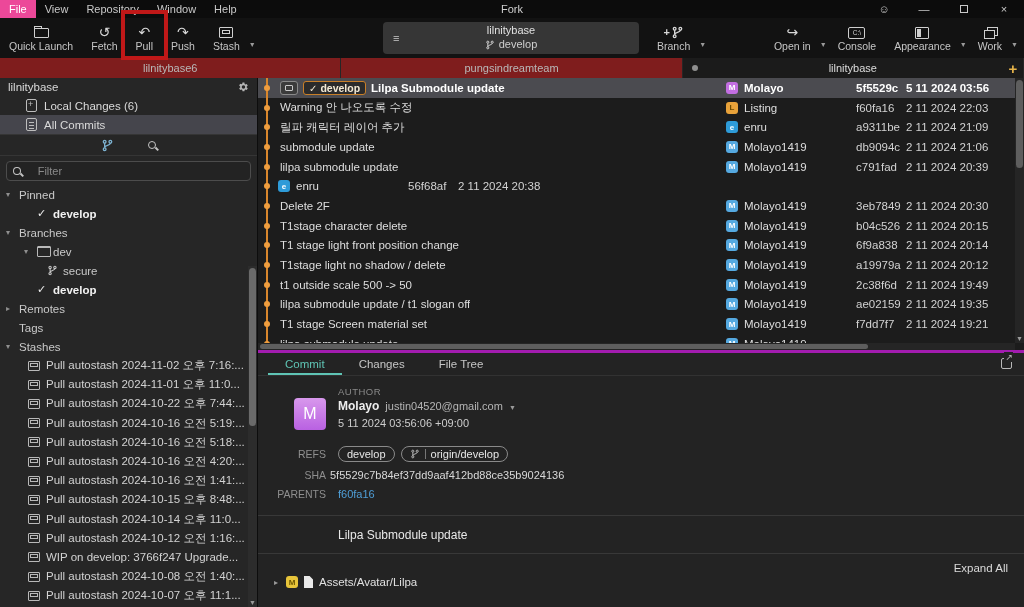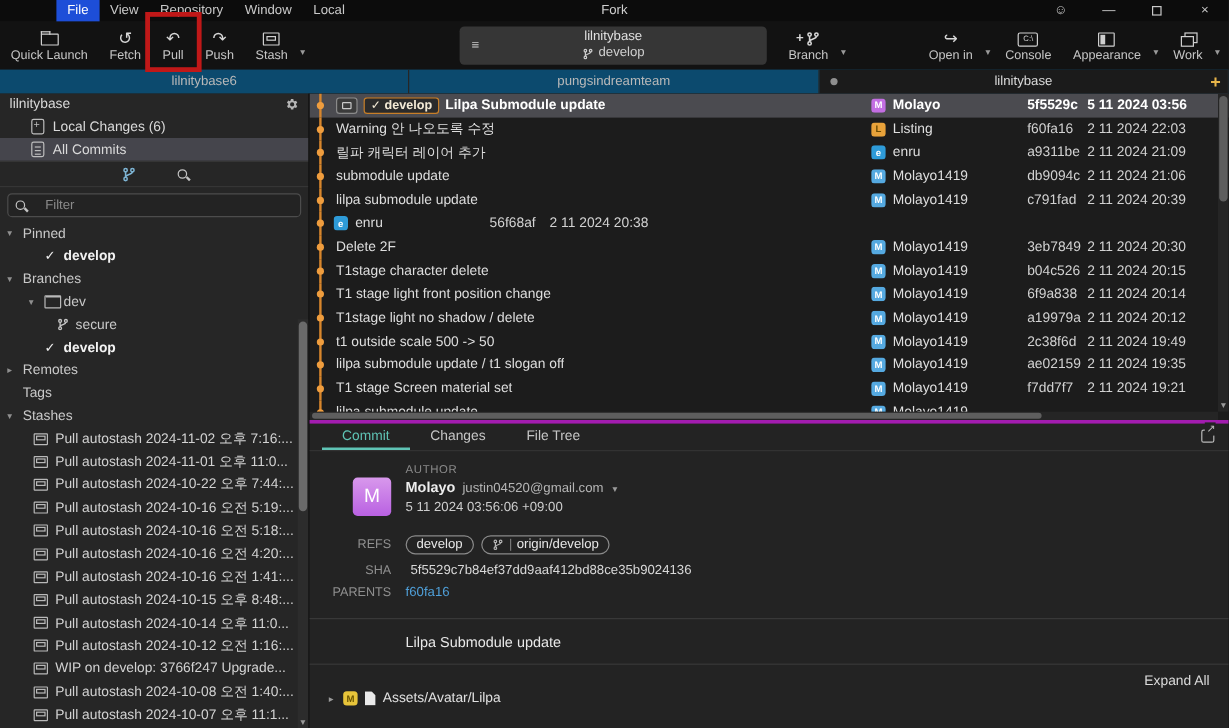--- a/index.html
+++ b/index.html
@@ -4,21 +4,21 @@
 <style>
   * { margin:0; padding:0; box-sizing:border-box; }
   html,body { width:1024px; height:607px; overflow:hidden; }
   body { font-family:"Liberation Sans","DejaVu Sans",sans-serif; background:#1c1c1c; color:#ccc; position:relative; font-size:11.5px; }
   .app { position:absolute; inset:0; width:1024px; height:607px; background:#1c1c1c; overflow:hidden; }
 
   
   .titlebar { position:absolute; top:0; left:0; right:0; height:18px; background:#0c0c0c; display:flex; align-items:center; font-size:11px; color:#c9c9c9; }
   .menus { display:flex; height:100%; }
   .menu-item { padding:0 9px; display:flex; align-items:center; height:100%; }
-  .menu-item.active { background:#1d4ed8; color:#fff;margin-left:47px; }
+  .menu-item.active { background:#ec4899; color:#fff; }
   .tb-title { position:absolute; left:0; right:0; text-align:center; color:#cfcfcf; pointer-events:none; }
   .win-controls { margin-left:auto; display:flex; height:100%; z-index:2; }
   .win-btn { width:40px; display:flex; align-items:center; justify-content:center; color:#c9c9c9; font-size:11px; }
   .win-btn .sq { width:8px; height:8px; border:1px solid #c9c9c9; display:block; }
 
   
   .toolbar { position:absolute; top:18px; left:0; right:0; height:40px; background:#121212; display:flex; align-items:center; }
   .tbtn { display:flex; flex-direction:column; align-items:center; justify-content:center; height:38px; padding:0 9px; color:#c6c6c6; font-size:10.5px; gap:1px; }
   .tbtn .tic { height:15px; display:flex; align-items:flex-end; justify-content:center; font-size:14px; line-height:14px; color:#d8d8d8; }
   .with-chev { display:flex; align-items:center; }
@@ -38,21 +38,21 @@
   .ic-console { width:17px; height:12px; border:1px solid #cfcfcf; border-radius:2px; font-size:6.5px; color:#cfcfcf; display:flex; align-items:center; justify-content:center; letter-spacing:0; }
   .ic-console::before { content:"C:\\"; }
   .ic-appearance { width:14px; height:12px; border:1px solid #cfcfcf; border-radius:1px; position:relative; }
   .ic-appearance::before { content:""; position:absolute; left:1px; top:1px; bottom:1px; width:4px; background:#cfcfcf; }
   .ic-work { width:11px; height:9px; border:1px solid #cfcfcf; box-shadow:3px -3px 0 -1px #121212, 3px -3px 0 0 #cfcfcf; margin:3px 0 0 0; }
 
   
   .red-box { position:absolute; left:121px; top:10px; width:47px; height:50px; border:4px solid #c01818; z-index:50; }
 
   
-  .tabstrip { position:absolute; top:58px; left:0; right:0; height:20px; background:#0c4a6e; display:flex; font-size:11px; color:#b9b9b9; }
+  .tabstrip { position:absolute; top:58px; left:0; right:0; height:20px; background:#7f1d1d; display:flex; font-size:11px; color:#b9b9b9; }
   .tab { flex:1; display:flex; align-items:center; justify-content:center; border-right:1px solid #262626; position:relative; }
   .tab.active { background:#1b1b1b; color:#dcdcdc; }
   .tab .dot { display:none; position:absolute; left:9px; top:7px; width:6px; height:6px; border-radius:50%; background:#8f8f8f; }
   .tab.dotted .dot { display:block; }
   .tab-add { width:22px; display:flex; align-items:center; justify-content:center; color:#e8b54a; font-size:15px; font-weight:bold; }
 
   
   .sidebar { position:absolute; top:78px; left:0; width:258px; bottom:0; background:#262626; border-right:1px solid #0d0d0d; overflow:hidden; }
   .sb-header { height:18px; display:flex; align-items:center; padding:0 8px; color:#d9d9d9; }
   .sb-gear { margin-left:auto; display:flex; }
@@ -134,21 +134,21 @@
   .author-caps { position:absolute; left:80px; top:10px; font-size:9.5px; color:#8a8a8a; letter-spacing:0.5px; }
   .big-av { position:absolute; left:36px; top:22px; width:32px; height:32px; border-radius:4px; background:linear-gradient(180deg,#d898ec,#b961e2); color:#fff; font-size:16px; display:flex; align-items:center; justify-content:center; }
   .auth-line { position:absolute; left:80px; top:23px; display:flex; align-items:baseline; gap:6px; }
   .auth-name { font-weight:bold; color:#ededed; font-size:12px; }
   .auth-email { color:#b5b5b5; font-size:11px; }
   .auth-chev { font-size:7px; color:#9a9a9a; }
   .auth-date { position:absolute; left:80px; top:41px; color:#cdcdcd; font-size:11px; }
   .refs-row { position:absolute; left:80px; top:70px; display:flex; gap:6px; }
   .ref-pill { display:inline-flex; align-items:center; height:16px; border:1px solid #8a8a8a; border-radius:8px; padding:0 8px; font-size:11px; color:#e6e6e6; gap:5px; }
   .ref-pill .pill-ic { display:flex; color:#b5b5b5; border-right:1px solid #777; padding-right:5px; }
-  .sha-val { position:absolute; left:84px; top:93px; color:#d8d8d8; font-size:11px; }
+  .sha-val { position:absolute; left:72px; top:93px; color:#d8d8d8; font-size:11px; }
   .parents-val { position:absolute; left:80px; top:112px; color:#4f9fd8; font-size:11px; }
   .div1 { position:absolute; left:0; right:0; top:139px; border-top:1px solid #383838; }
   .commit-msg-big { position:absolute; left:80px; top:152px; color:#e8e8e8; font-size:12px; }
   .div2 { position:absolute; left:0; right:0; top:177px; border-top:1px solid #383838; }
   .expand-all { position:absolute; right:16px; top:186px; color:#dadada; font-size:11.5px; }
   .file-row { position:absolute; left:16px; top:200px; display:flex; align-items:center; gap:6px; color:#e0e0e0; }
   .file-arrow { font-size:8px; color:#9a9a9a; margin-right:2px; }
   .file-arrow::before { content:"▸"; }
   .status-badge { width:12px; height:12px; border-radius:3px; background:#e7c43a; color:#6b5500; font-size:8px; font-weight:bold; display:flex; align-items:center; justify-content:center; }
   .ic-file { width:9px; height:12px; background:#e9e9e9; clip-path:polygon(0 0,62% 0,100% 30%,100% 100%,0 100%); }
@@ -163,21 +163,21 @@
     <div class="menus">
 
         <div class="menu-item active">File</div>
 
         <div class="menu-item">View</div>
 
         <div class="menu-item">Repository</div>
 
         <div class="menu-item">Window</div>
 
-        <div class="menu-item">Local</div>
+        <div class="menu-item">Help</div>
       </div>
     <div class="win-controls">
       <div class="win-btn">☺</div>
       <div class="win-btn">—</div>
       <div class="win-btn">
           <span class="sq"></span>
         </div>
       <div class="win-btn">×</div>
     </div>
   </div>

